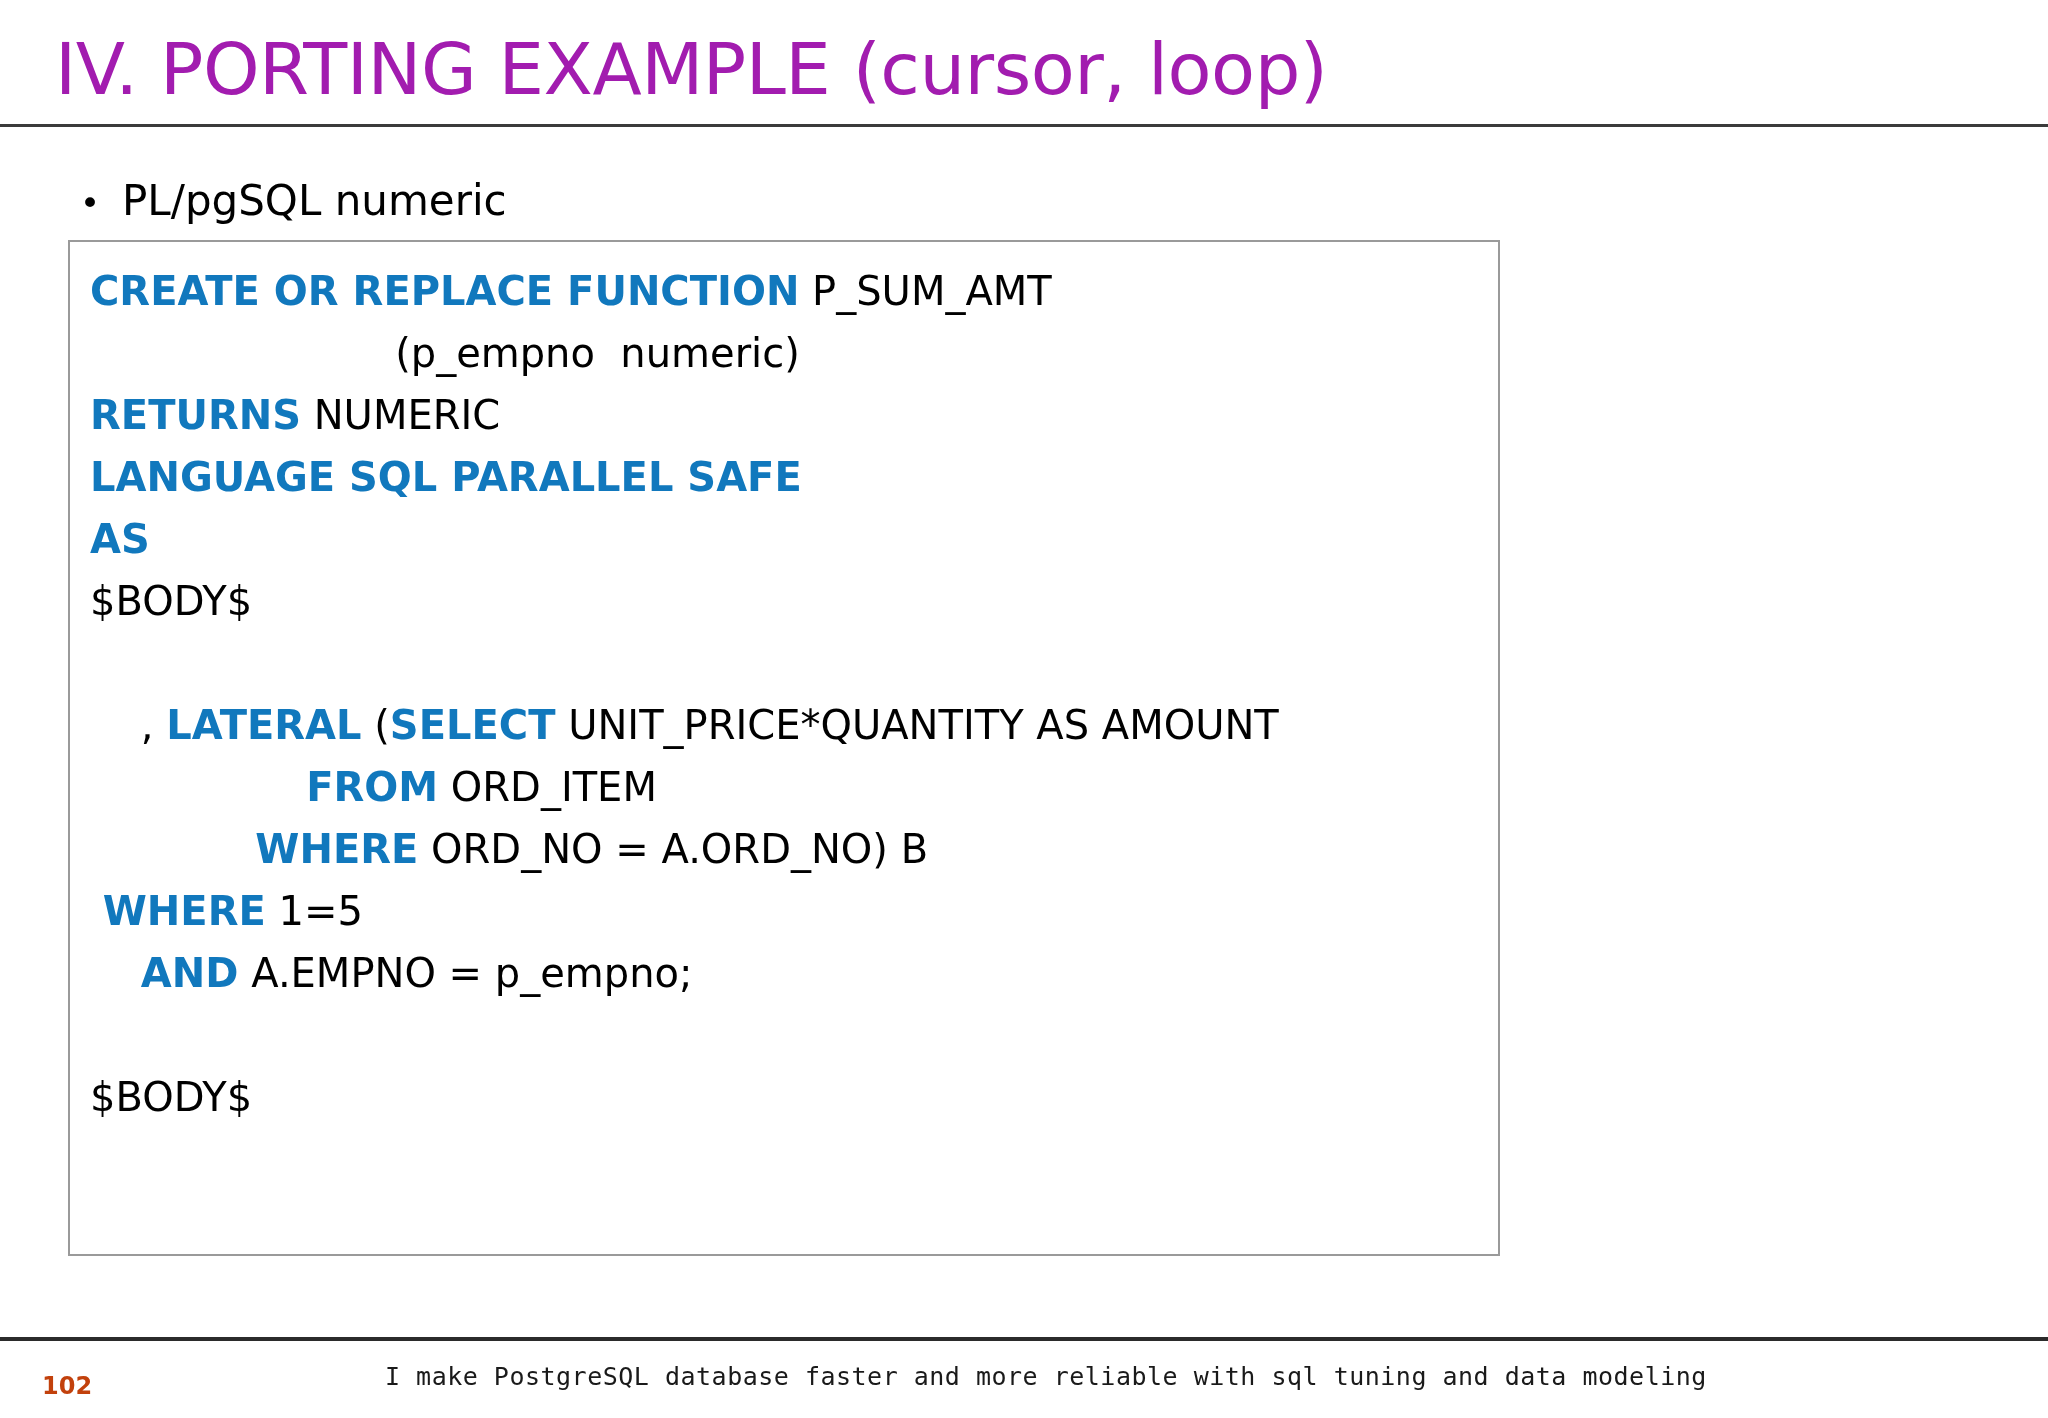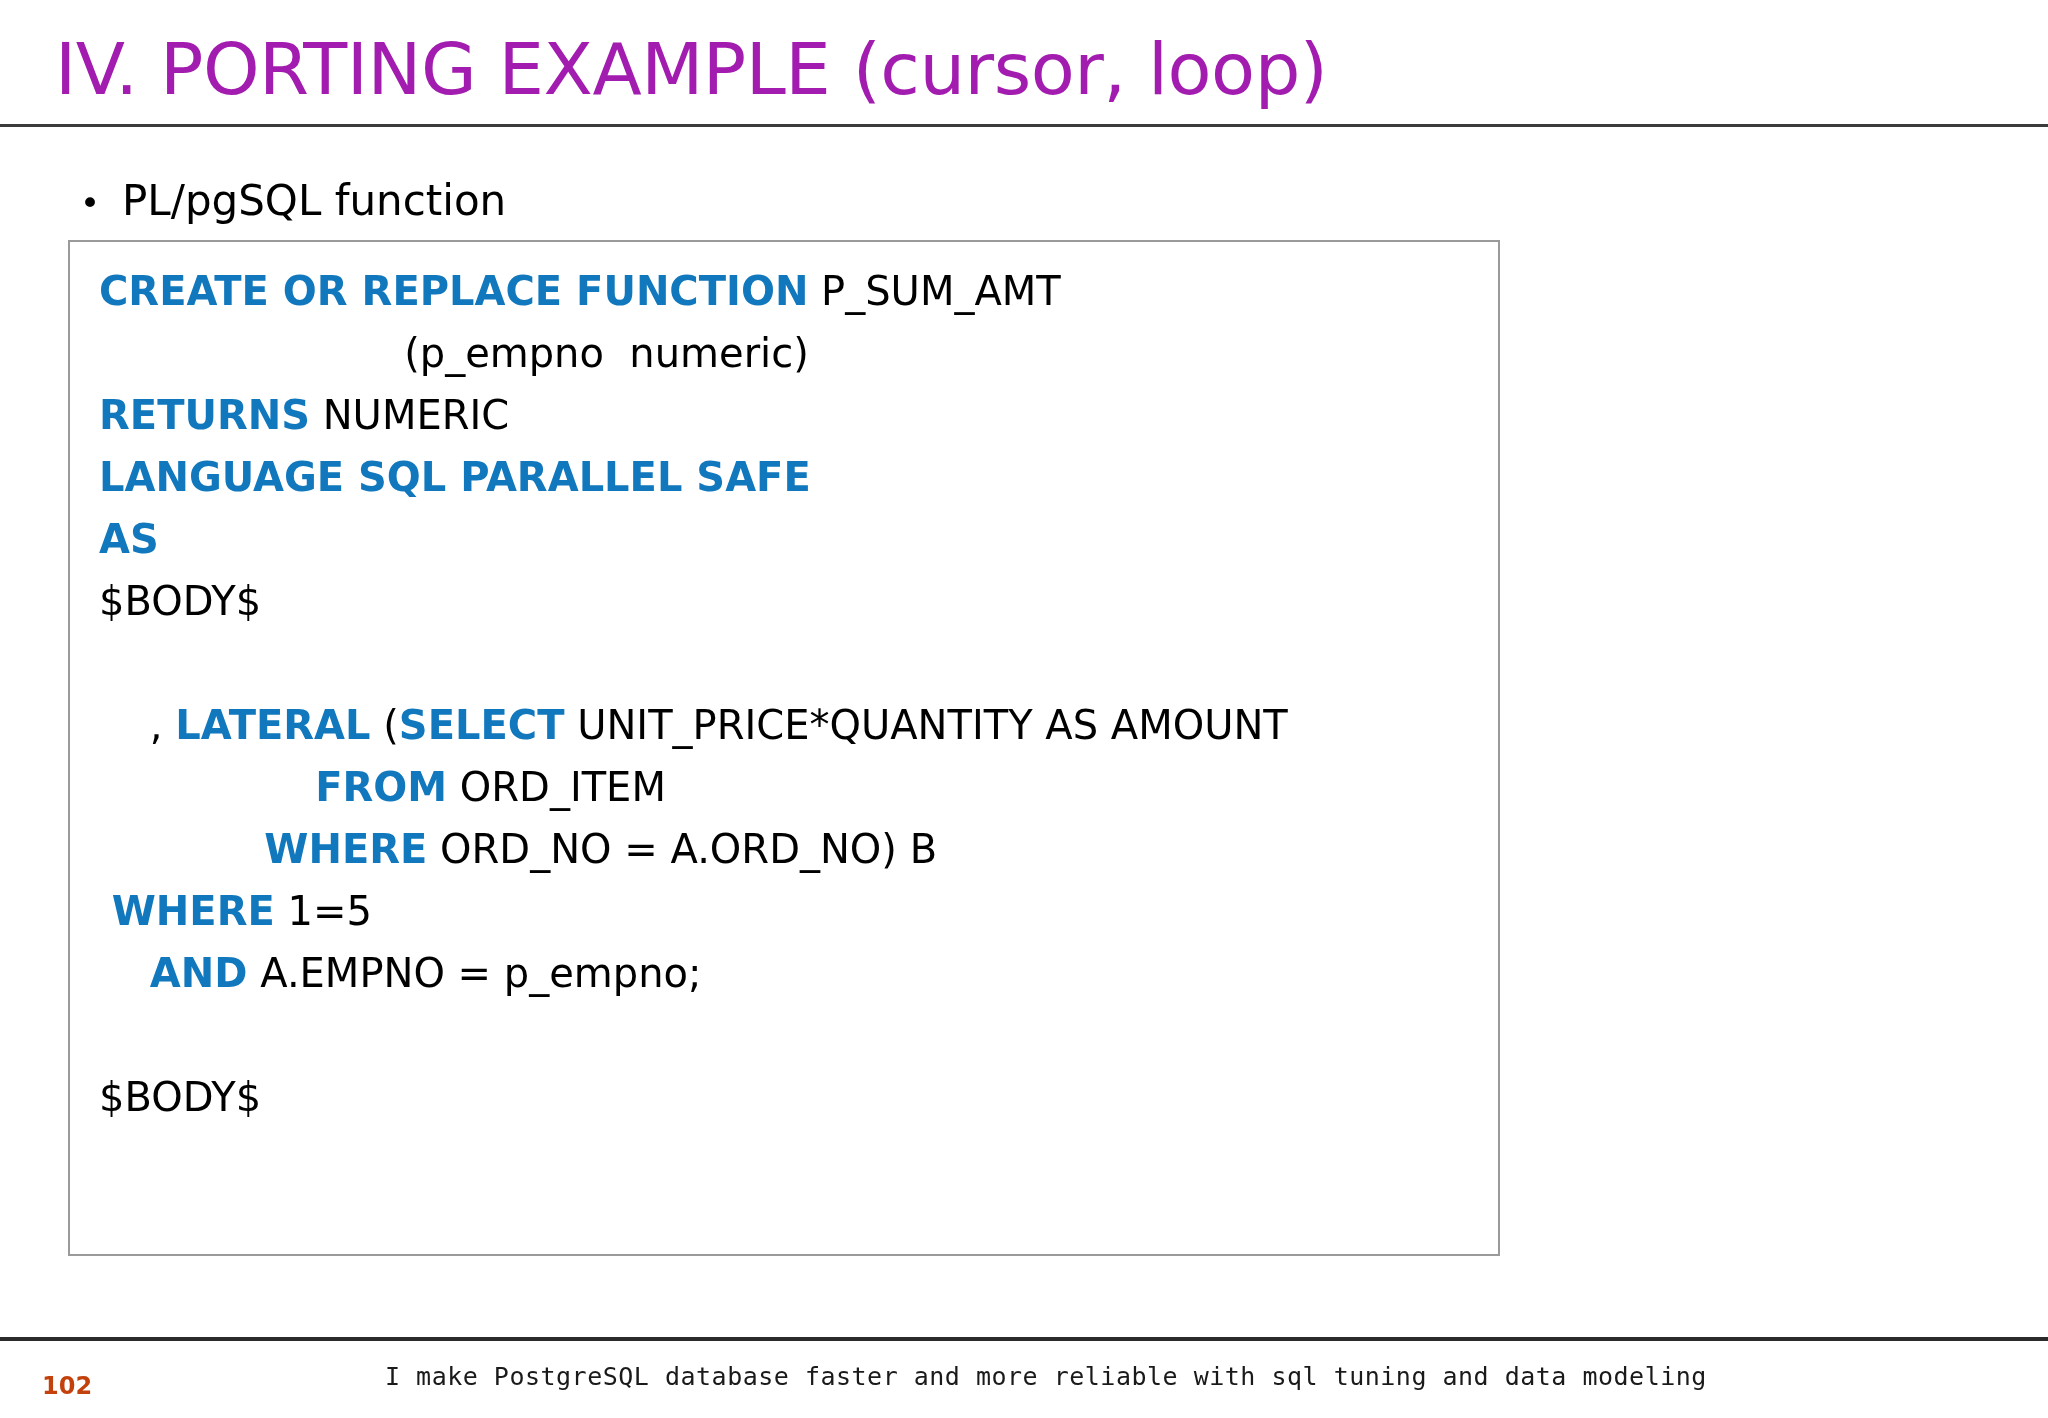--- a/index.html
+++ b/index.html
@@ -72,21 +72,20 @@
     padding: 18px 0 0 0;
   }
   .code-line {
     font-family: "DejaVu Sans", sans-serif;
     font-size: 40px;
     line-height: 62px;
     color: #000000;
     white-space: pre;
     padding-left: 20px;
     height: 62px;
-    margin-left: 9px;
   }
   .kw {
     color: #1178bd;
     font-weight: bold;
   }
 
   
   .footer-rule {
     position: absolute;
     left: 0px;
@@ -116,21 +115,21 @@
   }
 </style>
 </head>
 <body>
 
 <div class="slide-title">IV. PORTING EXAMPLE (cursor, loop)</div>
 <div class="title-rule"></div>
 
 <div class="bullet-row">
   <span class="bullet-dot">•</span>
-  <span class="bullet-text">PL/pgSQL function</span>
+  <span class="bullet-text">PL/pgSQL numeric</span>
 </div>
 
 <div class="code-box" id="code-box">
     <div class="code-line"><span class="kw">CREATE OR REPLACE FUNCTION</span><span> P_SUM_AMT</span></div>
     <div class="code-line"><span>                        (p_empno  numeric)</span></div>
     <div class="code-line"><span class="kw">RETURNS</span><span> NUMERIC</span></div>
     <div class="code-line"><span class="kw">LANGUAGE SQL PARALLEL SAFE</span></div>
     <div class="code-line"><span class="kw">AS</span></div>
     <div class="code-line"><span>$BODY$</span></div>
     <div class="code-line"><span> </span></div>

